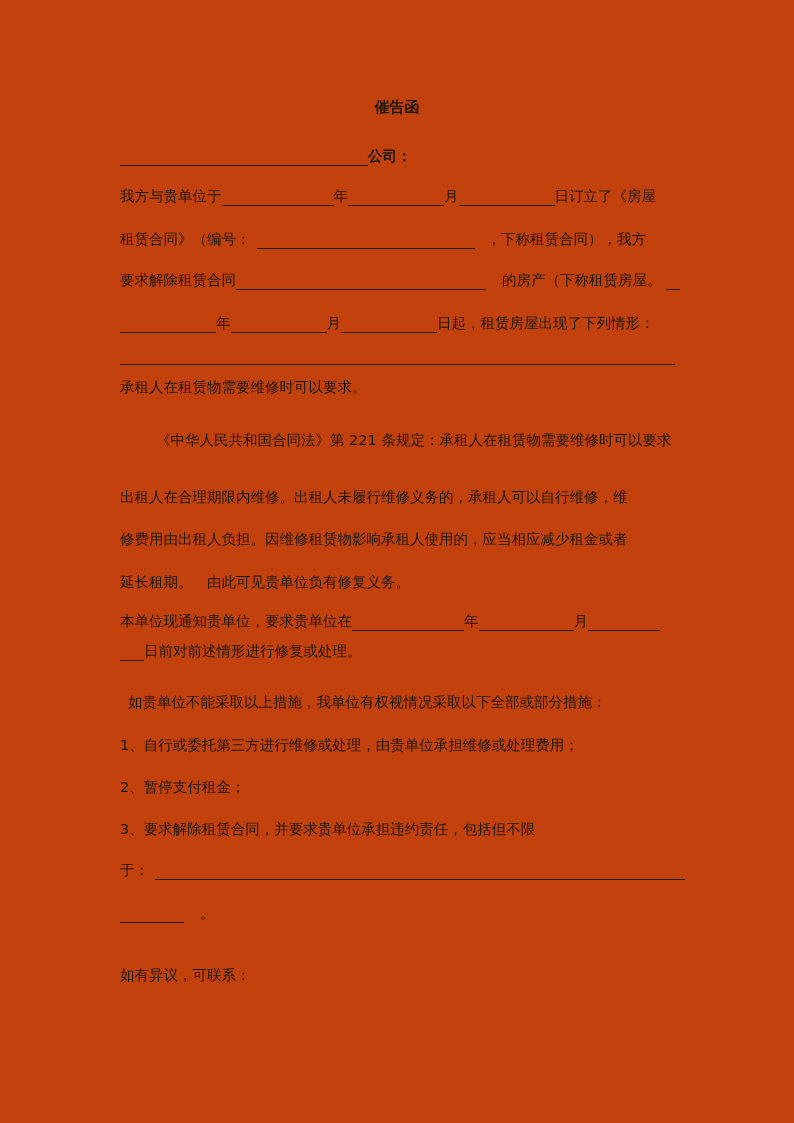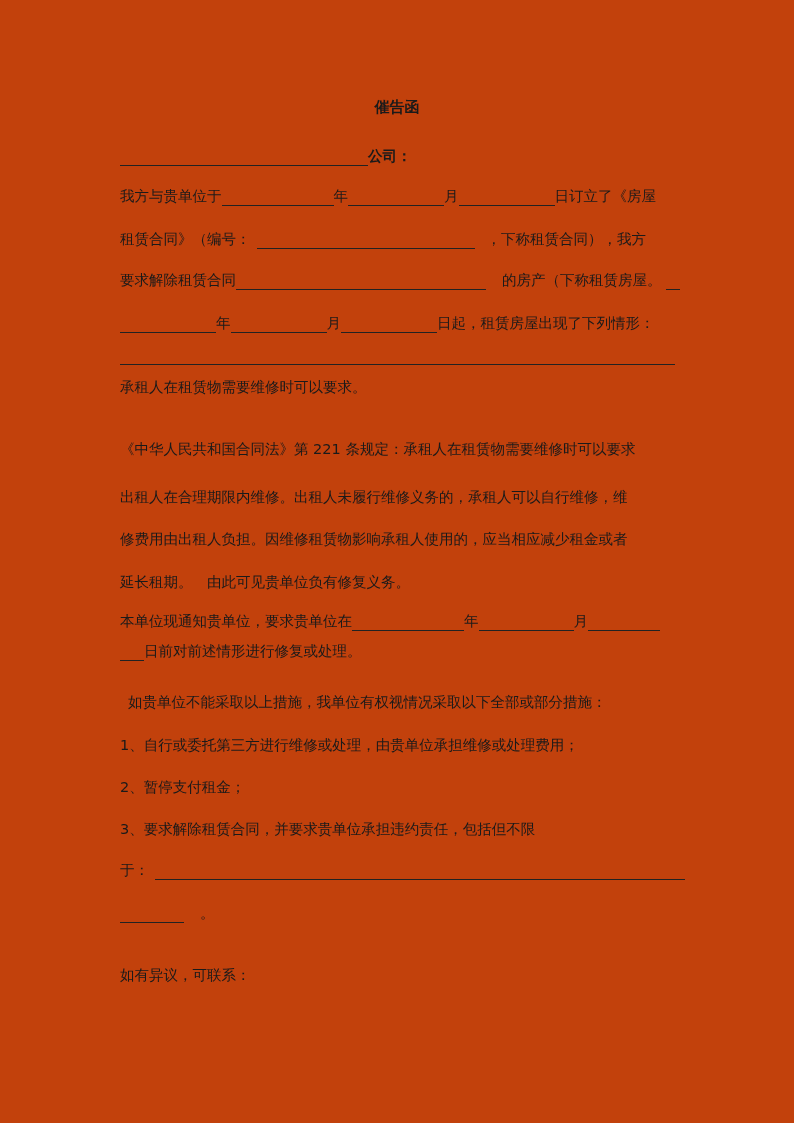--- a/index.html
+++ b/index.html
@@ -101,21 +101,21 @@
     <span class="blank" style="width:96px;"></span>
     <span>日起，租赁房屋出现了下列情形：</span>
   </div>
 
   <div class="full-rule" style="top:364px; width:555px;"></div>
 
   <div class="line" style="top:377px;">
     <span>承租人在租赁物需要维修时可以要求。</span>
   </div>
 
-  <div class="line" style="top:439px;">
+  <div class="line" style="top:430px;margin-left:36px;">
     <span>《中华人民共和国合同法》第 221 条规定：承租人在租赁物需要维修时可以要求</span>
   </div>
   <div class="line" style="top:487px;">
     <span>出租人在合理期限内维修。出租人未履行维修义务的，承租人可以自行维修，维</span>
   </div>
   <div class="line" style="top:529px;">
     <span>修费用由出租人负担。因维修租赁物影响承租人使用的，应当相应减少租金或者</span>
   </div>
   <div class="line" style="top:572px;justify-content:center;">
     <span>延长租期。　由此可见贵单位负有修复义务。</span>

